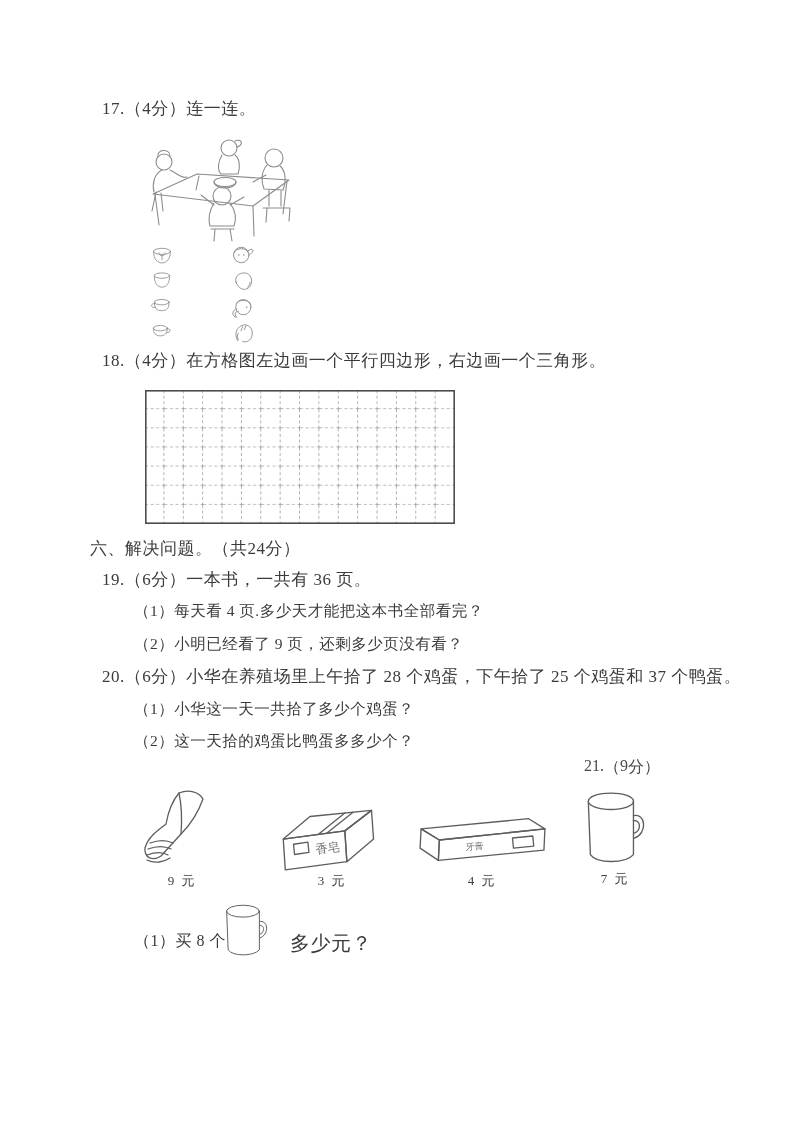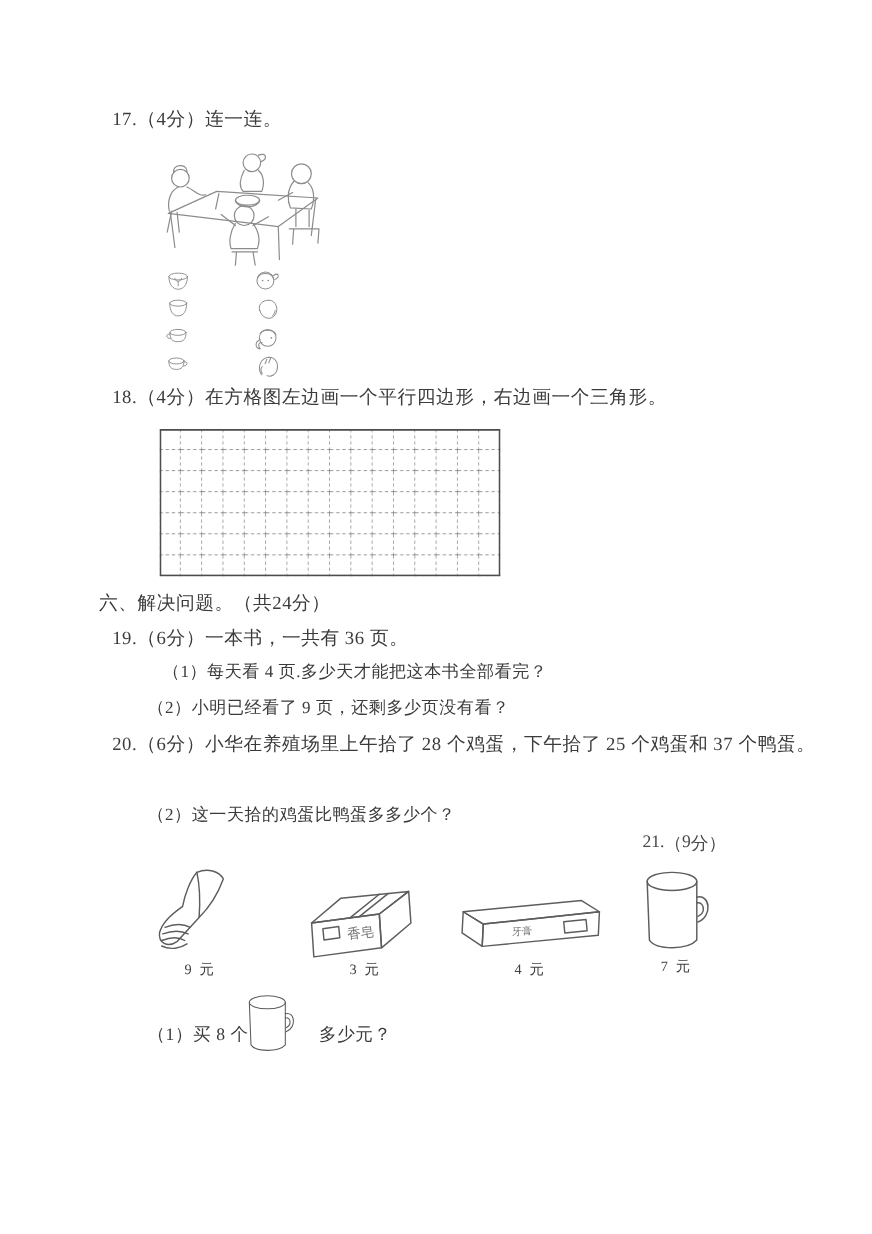--- a/index.html
+++ b/index.html
@@ -138,24 +138,25 @@
         </pattern>
       </defs>
       <rect x="0" y="0" width="310" height="134" fill="url(#gcell)"></rect>
       <rect x="0.8" y="0.8" width="308.4" height="132.4" fill="none" stroke="#4d4d4d" stroke-width="1.6"></rect>
     </svg>
   </div>
 
   <div class="tline" style="left:90px;top:540px;">六、解决问题。（共24分）</div>
 
   <div class="tline" style="left:102px;top:571px;">19.（6分）一本书，一共有 36 页。</div>
-  <div class="tline sub" style="left:148px;top:603px;">（1）每天看 4 页.多少天才能把这本书全部看完？</div>
+  <div class="tline sub" style="left:134px;top:603px;">（1）每天看 4 页.多少天才能把这本书全部看完？</div>
   <div class="tline sub" style="left:134px;top:636px;">（2）小明已经看了 9 页，还剩多少页没有看？</div>
 
   <div class="tline" style="left:102px;top:668px;">20.（6分）小华在养殖场里上午拾了 28 个鸡蛋，下午拾了 25 个鸡蛋和 37 个鸭蛋。</div>
+  <div class="tline sub" style="left:134px;top:701px;">（1）小华这一天一共拾了多少个鸡蛋？</div>
   <div class="tline sub" style="left:134px;top:733px;">（2）这一天拾的鸡蛋比鸭蛋多多少个？</div>
 
   <div class="q21row">
     <span>21</span>
     <span>.</span>
     <span>（</span>
     <span>9</span>
     <span>分</span>
     <span>）</span>
   </div>
@@ -215,15 +216,15 @@
   <div style="position:absolute;left:222px;top:903px;">
     <svg width="48" height="58" viewBox="0 0 64 78">
       <g class="ink" stroke-width="1.6">
         <ellipse cx="28" cy="11" rx="22" ry="8"></ellipse>
         <path d="M6,11 L8,63 C14,72 42,72 50,63 L50,11"></path>
         <path d="M50,25 C62,22 64,42 51,47"></path>
         <path d="M50,30 C57,29 58,39 51,42"></path>
       </g>
     </svg>
   </div>
-  <div class="tline" style="left:290px;top:933px;font-size:16px;">多少元？</div>
+  <div class="tline" style="left:290px;top:933px;font-size:20px;">多少元？</div>
 
 </div>
 
 </body></html>

